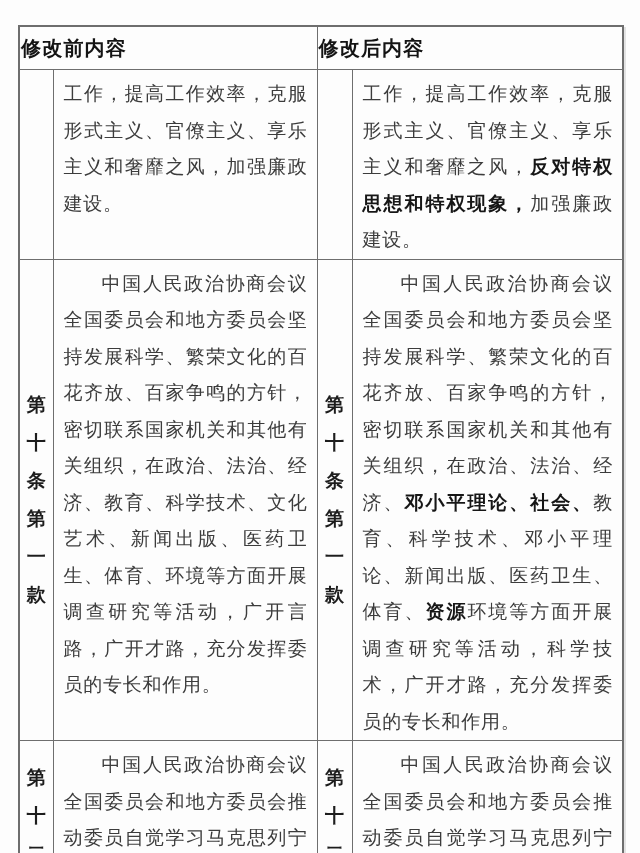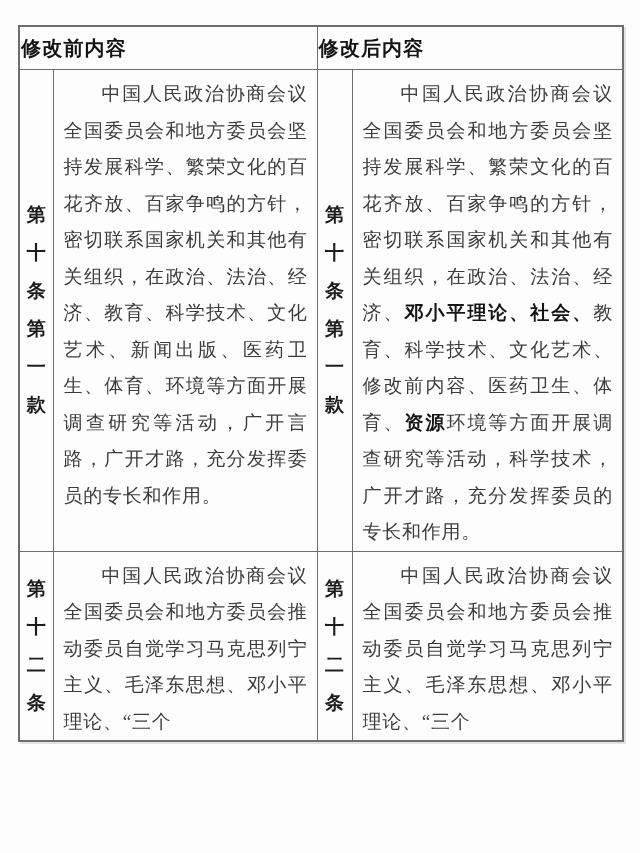--- a/index.html
+++ b/index.html
@@ -93,32 +93,46 @@
       <col style="width:35px">
       <col style="width:271px">
     </colgroup>
     <thead>
       <tr>
         <th colspan="2">修改前内容</th>
         <th colspan="2">修改后内容</th>
       </tr>
     </thead>
     <tbody>
+      <tr class="r-cont">
+        <td class="label">
+          <div class="label-stack"></div>
+        </td>
+        <td class="content">
+          <p><span class="seg">工作，提高工作效率，克服形式主义、官僚主义、享乐主义和奢靡之风，加强廉政建设。</span></p>
+        </td>
+        <td class="label">
+          <div class="label-stack"></div>
+        </td>
+        <td class="content">
+          <p><span class="seg">工作，提高工作效率，克服形式主义、官僚主义、享乐主义和奢靡之风，</span><span class="seg bold">反对特权思想和特权现象，</span><span class="seg">加强廉政建设。</span></p>
+        </td>
+      </tr>
       <tr class="r-a10">
         <td class="label">
           <div class="label-stack">第十条第一款</div>
         </td>
         <td class="content">
           <p class="indent"><span class="seg">中国人民政治协商会议全国委员会和地方委员会坚持发展科学、繁荣文化的百花齐放、百家争鸣的方针，密切联系国家机关和其他有关组织，在政治、法治、经济、教育、科学技术、文化艺术、新闻出版、医药卫生、体育、环境等方面开展调查研究等活动，广开言路，广开才路，充分发挥委员的专长和作用。</span></p>
         </td>
         <td class="label">
           <div class="label-stack">第十条第一款</div>
         </td>
         <td class="content">
-          <p class="indent"><span class="seg">中国人民政治协商会议全国委员会和地方委员会坚持发展科学、繁荣文化的百花齐放、百家争鸣的方针，密切联系国家机关和其他有关组织，在政治、法治、经济、</span><span class="seg bold">邓小平理论、社会、</span><span class="seg">教育、科学技术、文化艺术、修改前内容、医药卫生、体育、</span><span class="seg bold">资源</span><span class="seg">环境等方面开展调查研究等活动，科学技术，广开才路，充分发挥委员的专长和作用。</span></p>
+          <p class="indent"><span class="seg">中国人民政治协商会议全国委员会和地方委员会坚持发展科学、繁荣文化的百花齐放、百家争鸣的方针，密切联系国家机关和其他有关组织，在政治、法治、经济、</span><span class="seg bold">邓小平理论、社会、</span><span class="seg">教育、科学技术、邓小平理论、新闻出版、医药卫生、体育、</span><span class="seg bold">资源</span><span class="seg">环境等方面开展调查研究等活动，科学技术，广开才路，充分发挥委员的专长和作用。</span></p>
         </td>
       </tr>
       <tr class="r-a12">
         <td class="label">
           <div class="label-stack">第十二条</div>
         </td>
         <td class="content">
           <p class="indent"><span class="seg">中国人民政治协商会议全国委员会和地方委员会推动委员自觉学习马克思列宁主义、毛泽东思想、邓小平理论、“三个</span></p>
         </td>
         <td class="label">

